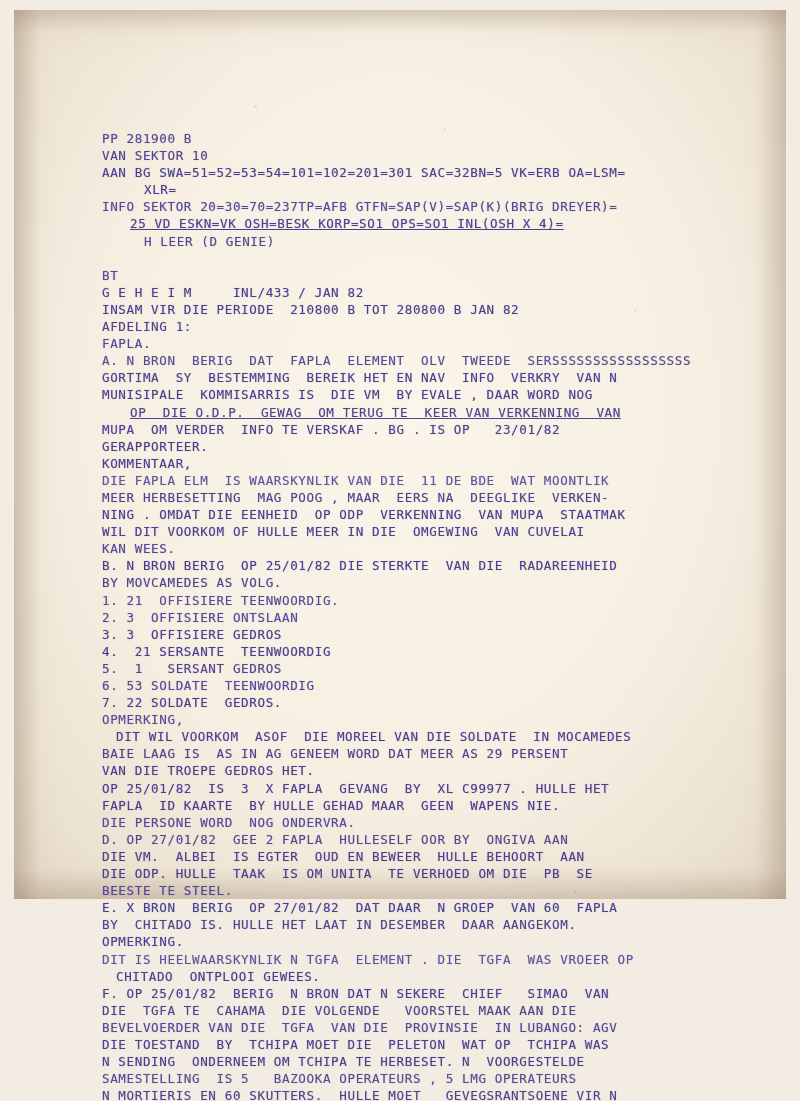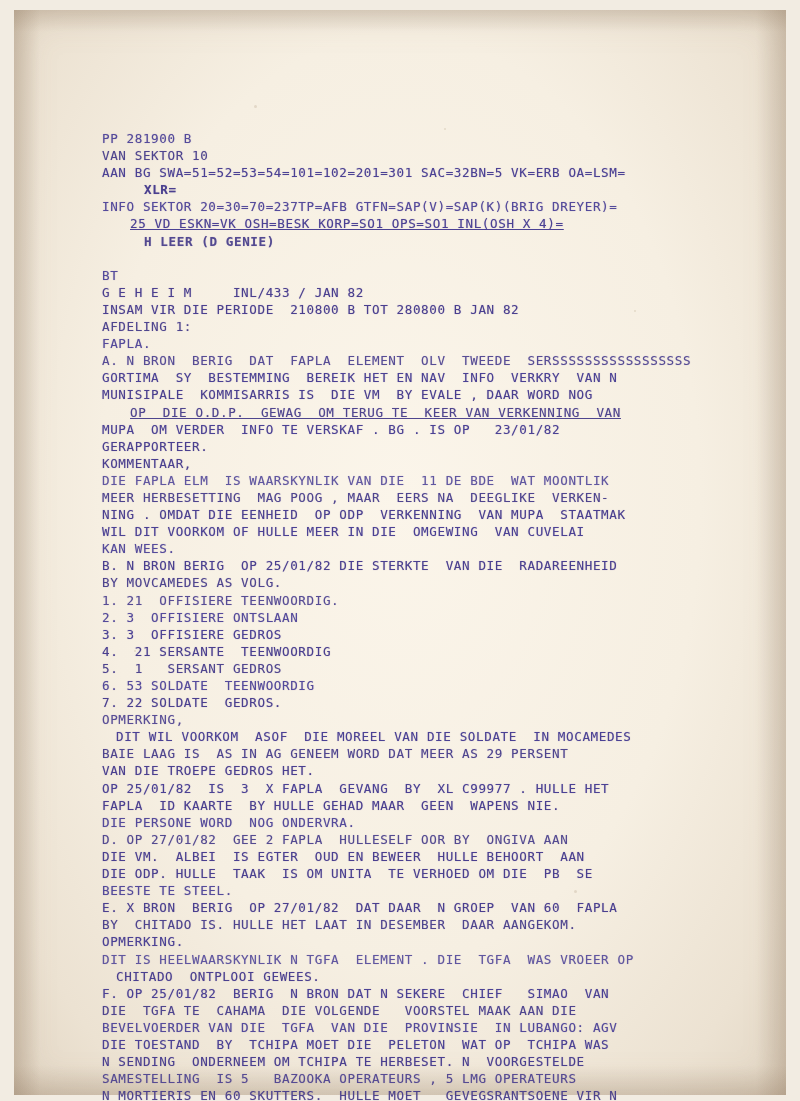--- a/index.html
+++ b/index.html
@@ -13,21 +13,21 @@
     height: 1101px;
     overflow: hidden;
     background: #f2ece2;
   }
   
   .paper {
     position: absolute;
     left: 14px;
     top: 10px;
     width: 772px;
-    height: 1085px;
+    height: 889px;
     background:
       radial-gradient(ellipse at 50% 45%, #fbf5ea 0%, #f6efe2 55%, #ece2d2 85%, #e2d6c4 100%);
     box-shadow: inset 0 0 40px rgba(150,125,95,0.25);
   }
   
   .edge-left {
     position: absolute;
     left: 0; top: 0;
     width: 26px; height: 100%;
     background: linear-gradient(to right, rgba(120,95,70,0.22), rgba(120,95,70,0));
@@ -80,21 +80,21 @@
     min-height: 17.1px;
   }
   
   .typed .ln:nth-child(3n)   { color: #4b4194; }
   .typed .ln:nth-child(4n+1) { color: #544a9b; }
   .typed .ln:nth-child(5n+2) { color: #463c8a; opacity: .95; }
   .typed .ln:nth-child(7n)   { opacity: .92; }
 
   .indent1 { padding-left: 14px; }
   .indent2 { padding-left: 28px; text-decoration: underline; }
-  .indent3 { padding-left: 42px; font-weight: bold; }
+  .indent3 { padding-left: 42px; }
 </style>
 </head>
 <body>
 
 <div id="page">
   <div class="paper">
     <div class="edge-left"></div>
     <div class="edge-top"></div>
     <div class="edge-right"></div>
     <div class="edge-bottom"></div>

